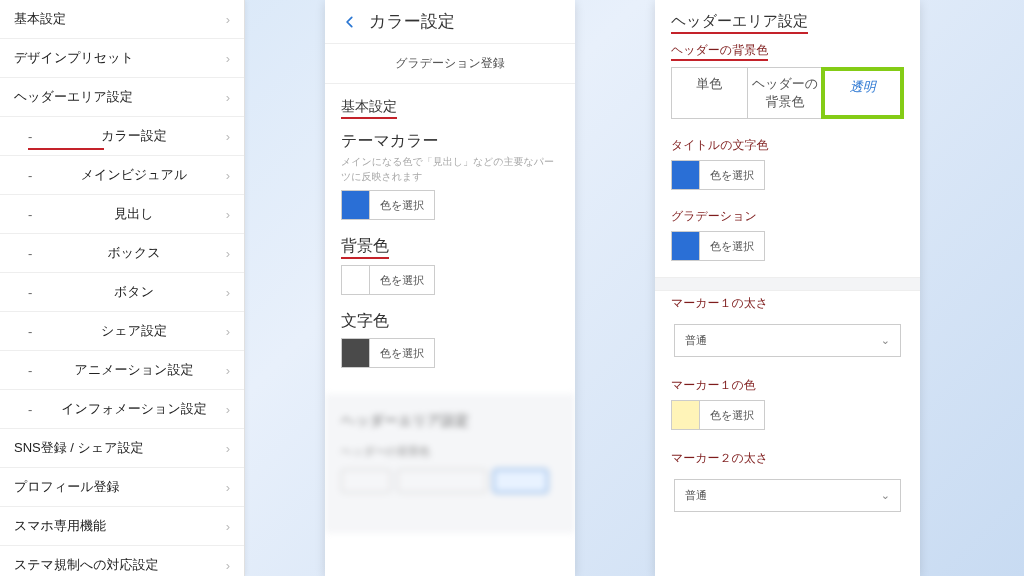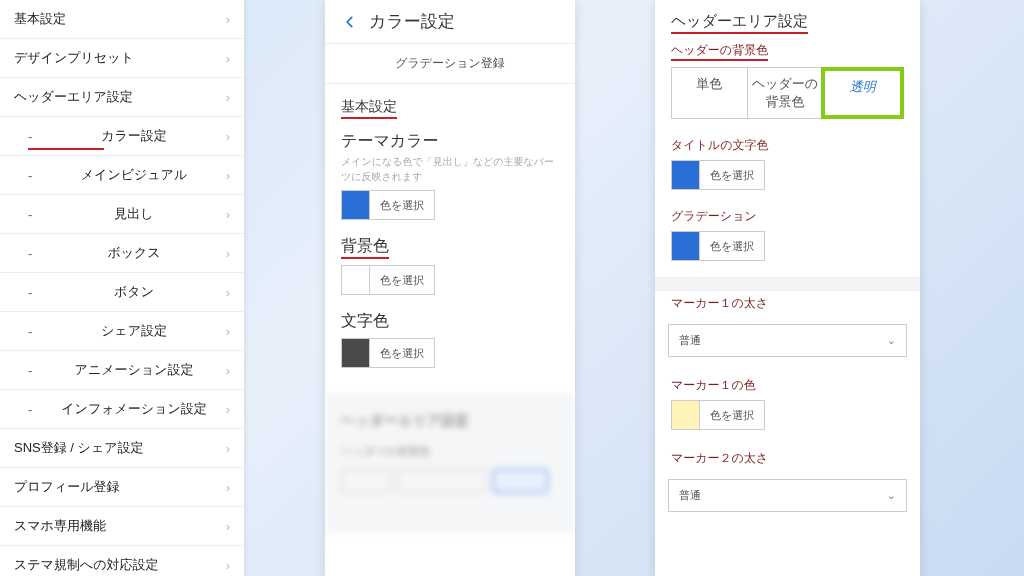--- a/index.html
+++ b/index.html
@@ -101,21 +101,21 @@
   .rlabel{ font-size:12px; color:#7f1d1d; padding:4px 16px 6px;}
   .rlabel .mini-under{ font-size:12px;}
   .seg{
     display:flex; margin:0 16px 14px; border:1px solid #ccc;
   }
   .seg .opt{ flex:1; text-align:center; padding:7px 0; font-size:13px; color:#555; cursor:pointer;}
   .seg .opt + .opt{ border-left:1px solid #ccc;}
   .seg .opt.sel{ color:#2a76d2; border:4px solid #84cc16; margin:-1px;font-style:italic;}
   .divider{ height:14px; background:#f3f4f6; border-top:1px solid #eee; border-bottom:1px solid #eee;}
   .select{
-    margin:6px 13px 16px; border:1px solid #ccc; display:flex; align-items:center;
+    margin:6px 19px 16px; border:1px solid #ccc; display:flex; align-items:center;
     justify-content:space-between; padding:8px 10px; font-size:11px; color:#555;
     cursor:pointer;
   }
   .chev-down{ color:#888;}
 
   svg{display:block;}
 </style>
 </head>
 <body>
 

